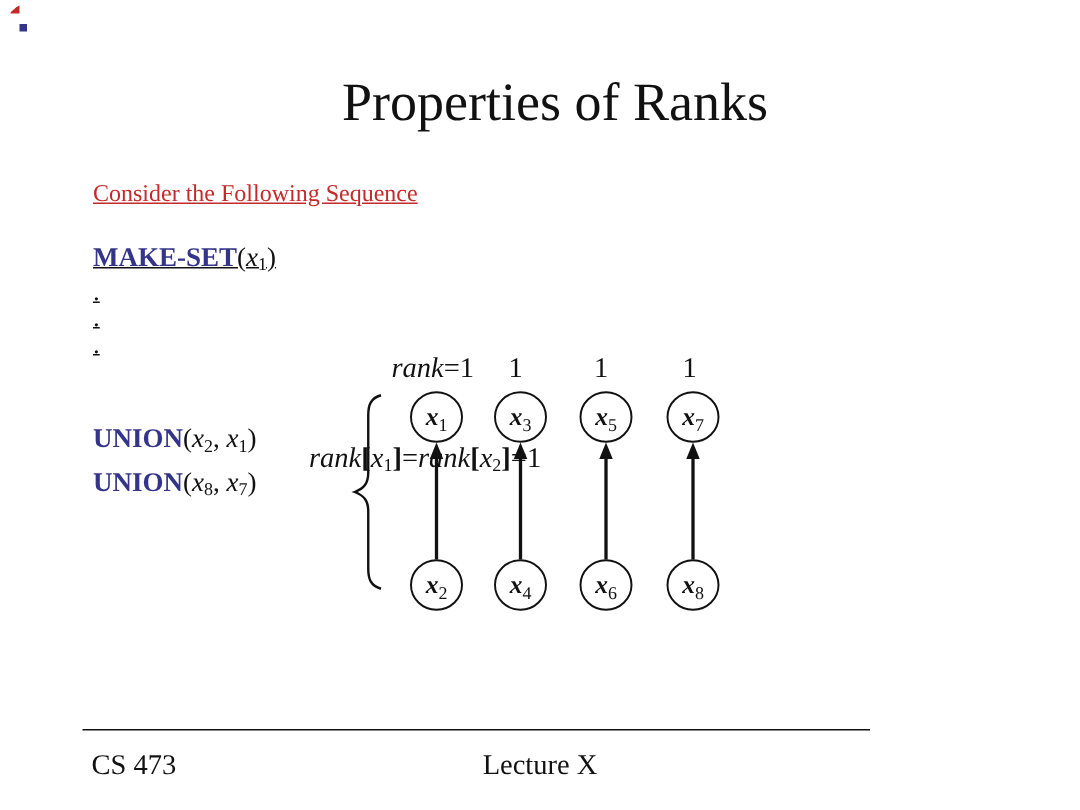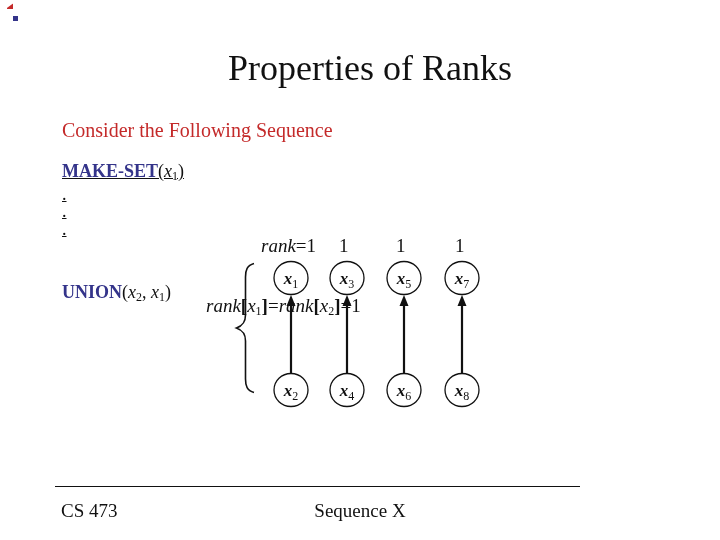--- a/index.html
+++ b/index.html
@@ -12,22 +12,23 @@
   #decor-red{left:7px;top:3px;width:6px;height:6px;}
   #decor-navy{left:13px;top:16px;width:5px;height:5px;}
 
   
   #title{
     position:absolute;left:20px;top:49px;width:700px;
     text-align:center;font-size:36px;line-height:38px;color:#111;
   }
   
   #subtitle{
-    position:absolute;left:62px;top:117px;font-size:20px;line-height:26px;
+    position:absolute;left:62px;top:117px;font-size:16px;line-height:26px;
     color:var(--red,#c42a2a);
+    text-decoration:underline;
   }
 
   
   .codeblock{position:absolute;left:62px;font-size:18px;color:#111;white-space:nowrap;}
   #makeset-block{top:163px;line-height:17.5px;text-decoration:underline;}
   #union-block{top:280px;line-height:24px;font-family:Liberation Serif, serif;}
   .code-op{color:var(--navy,#34348a);font-weight:bold;}
   .code-var{font-style:italic;}
   .code-sub{font-size:12px;vertical-align:-3px;}
   .code-dot{line-height:inherit;}
@@ -76,20 +77,21 @@
   <div id="subtitle">Consider the Following Sequence</div>
 
   <div id="makeset-block" class="codeblock">
       <div class="code-line"><span class="code-op">MAKE-SET</span><span>(</span><span class="code-var">x</span><span class="code-sub">1</span><span>)</span></div>
       <div class="code-line"><span class="code-dot">.</span></div>
       <div class="code-line"><span class="code-dot">.</span></div>
       <div class="code-line"><span class="code-dot">.</span></div>
     </div>
   <div id="union-block" class="codeblock">
       <div class="code-line"><span class="code-op">UNION</span><span>(</span><span class="code-var">x</span><span class="code-sub">2</span><span>, </span><span class="code-var">x</span><span class="code-sub">1</span><span>)</span></div>
+      <div class="code-line"><span class="code-op">UNION</span><span>(</span><span class="code-var">x</span><span class="code-sub">8</span><span>, </span><span class="code-var">x</span><span class="code-sub">7</span><span>)</span></div>
     </div>
 
   <div id="rank-header">
     <span id="rank-prefix" class="rk"><span class="it">rank</span><span>=1</span></span>
   <span class="rk" style="left: 339px;">1</span>
       <span class="rk" style="left: 396px;">1</span>
       <span class="rk" style="left: 455px;">1</span>
     </div>
 
   <svg id="brace" width="27" height="132" viewBox="0 0 27 132">
@@ -121,16 +123,16 @@
       <line x1="212" y1="123" x2="212" y2="52" stroke="#111" stroke-width="2.2"></line>
       <polygon points="207.5,56 216.5,56 212,45" fill="#111"></polygon>
       <text x="212" y="33.5" text-anchor="middle"><tspan>x</tspan><tspan class="sub" dy="4">7</tspan></text>
       <text x="212" y="145.5" text-anchor="middle"><tspan>x</tspan><tspan class="sub" dy="4">8</tspan></text>
     </svg>
 
   <div id="equation"><span class="p-i">rank</span><span class="p-b">[</span><span class="p-i">x</span><span class="p-sub">1</span><span class="p-b">]</span><span>=</span><span class="p-i">rank</span><span class="p-b">[</span><span class="p-i">x</span><span class="p-sub">2</span><span class="p-b">]</span><span>=1</span></div>
 
   <div id="footer-line"></div>
   <div id="footer-course" class="footer-text">CS 473</div>
-  <div id="footer-lecture" class="footer-text">Sequence X</div>
+  <div id="footer-lecture" class="footer-text">Lecture X</div>
   <div id="footer-page" class="footer-text">32</div>
 
 </div>
 
 </body></html>

